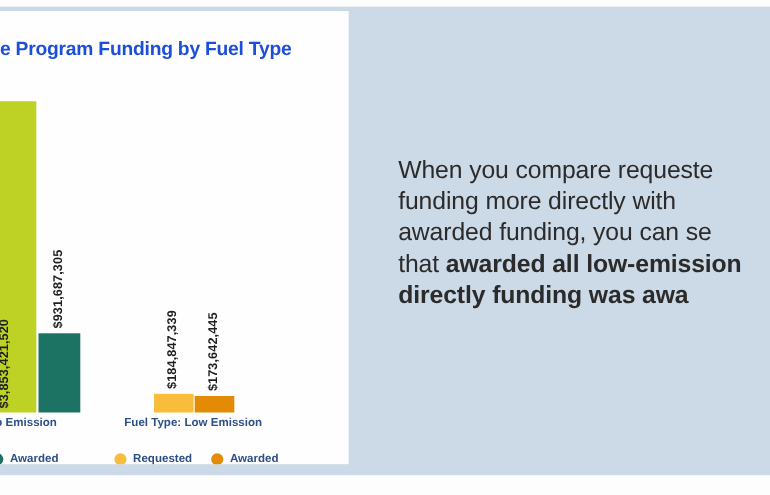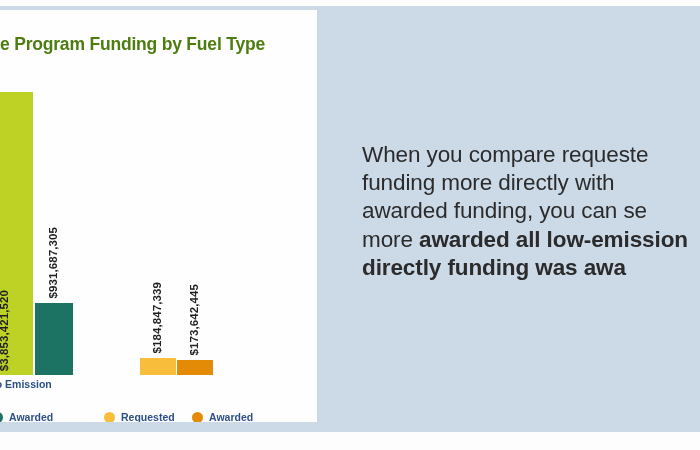--- a/index.html
+++ b/index.html
@@ -19,21 +19,21 @@
   
   .chart-panel{
     position:absolute;left:-40px;top:10px;width:357px;height:412px;
     background:#fefefe;
     overflow:hidden;
   }
 
   .chart-title{
     position:absolute;left:40px;top:24px;
     width:300px;
-    font-size:17.5px;font-weight:bold;color:#4d7c0f;
+    font-size:17.5px;font-weight:bold;color:#1d4ed8;
     letter-spacing:-0.2px;white-space:nowrap;
   }
 
   .plot{
     position:absolute;left:40px;top:60px;width:300px;height:305px;
   }
 
   .bar{position:absolute;bottom:0;}
   .bar-label{
     position:absolute;
@@ -87,20 +87,21 @@
       <div class="bar" style="left:35px;width:38px;height:72px;background:#1d7363;"></div>
       <div class="bar-label" style="left:47px;bottom:76px;">$931,687,305</div>
 
       <div class="bar" style="left:140px;width:36px;height:17px;background:#f9bd3c;"></div>
       <div class="bar-label" style="left:151px;bottom:21px;">$184,847,339</div>
 
       <div class="bar" style="left:177px;width:36px;height:15px;background:#e38b06;"></div>
       <div class="bar-label" style="left:188px;bottom:19px;">$173,642,445</div>
 
       <div class="cat-label" style="left:-42px;top:308px;">Type: No Emission</div>
+      <div class="cat-label" style="left:113px;top:308px;">Fuel Type: Low Emission</div>
 
     </div>
 
     <div class="legend">
 
       <div class="legend-item" style="left:72px;top:1px;">
         <span class="dot" style="background:#1d7363;"></span>
         <span>Awarded</span>
       </div>
 
@@ -115,17 +116,17 @@
       </div>
 
     </div>
 
   </div>
 
   <div class="callout">
     <span class="ln">When you compare requeste</span>
     <span class="ln">funding more directly with</span>
     <span class="ln">awarded funding, you can se</span>
-    <span class="ln"><span>more </span><b>awarded all low-emission</b></span>
+    <span class="ln"><span>that </span><b>awarded all low-emission</b></span>
     <span class="ln"><b>directly funding was awa</b></span>
   </div>
 
 </div>
 
 </body></html>

